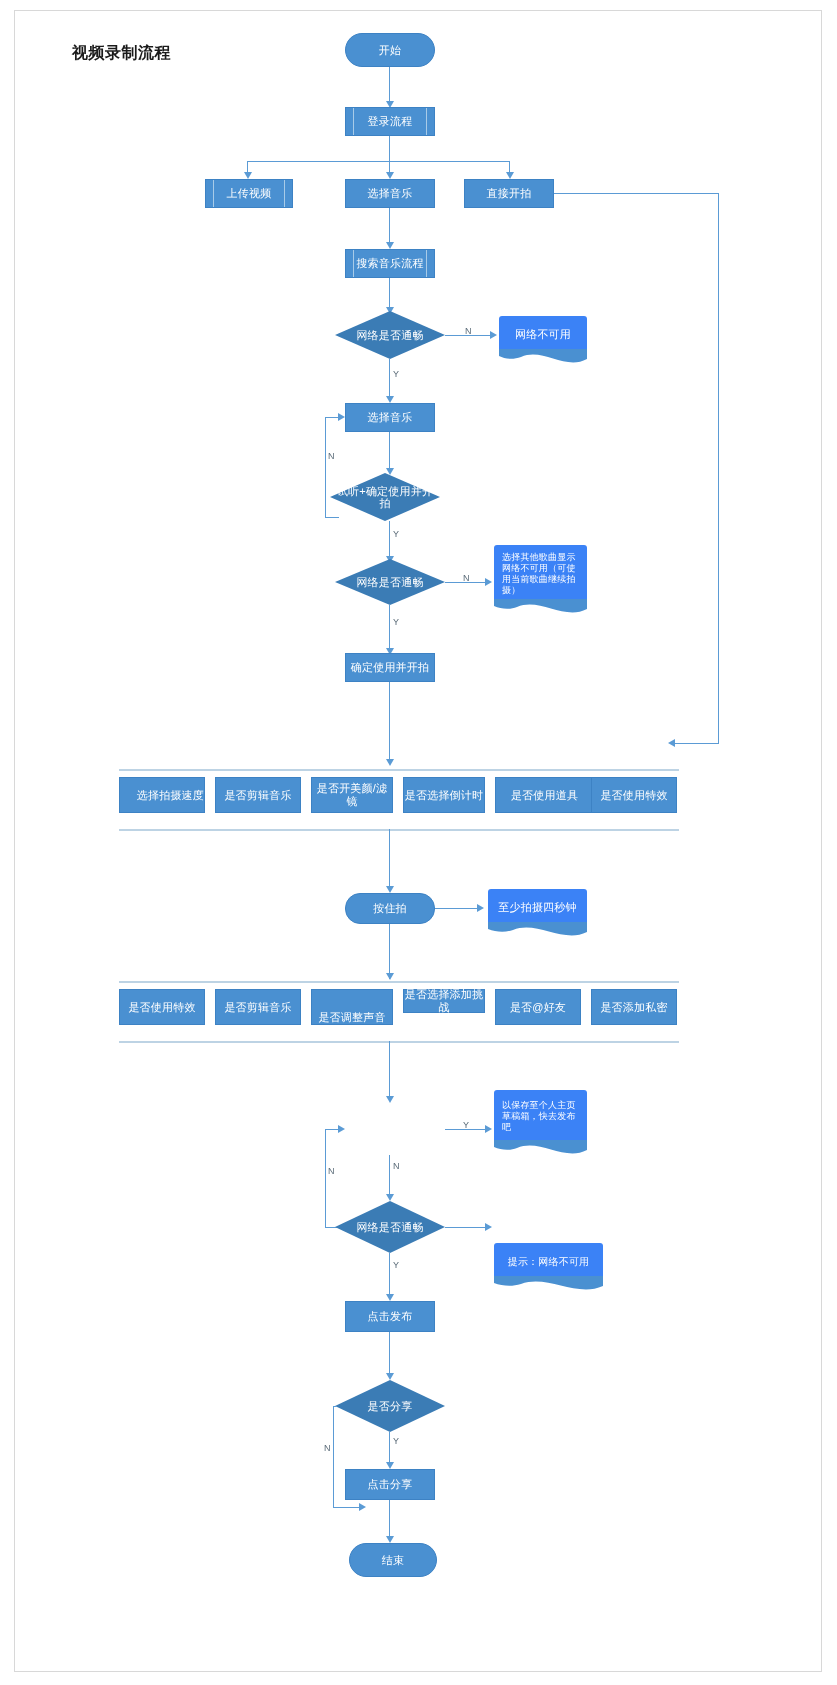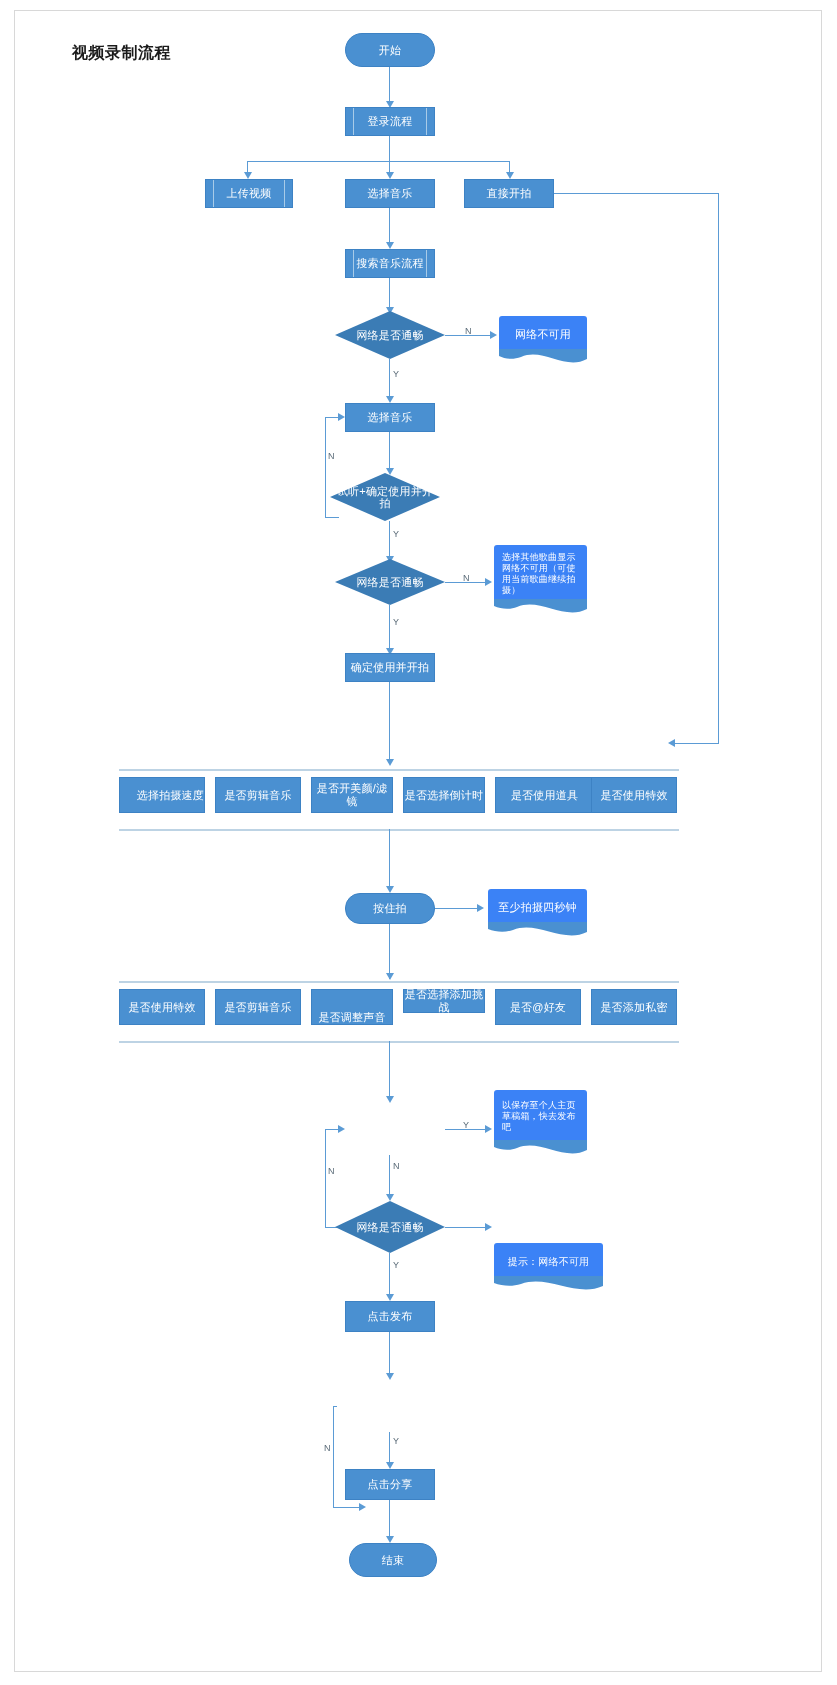--- a/index.html
+++ b/index.html
@@ -375,20 +375,24 @@
   <div class="elabel" style="left:378px;top:1249px;">Y</div>
   <div class="arrow ad" style="left:371px;top:1283px;"></div>
 
   <div class="node proc" style="left:330px;top:1290px;width:90px;height:31px;">
     <span>点击发布</span>
   </div>
 
   <div class="ln lnv" style="left:374px;top:1321px;height:44px;"></div>
   <div class="arrow ad" style="left:371px;top:1362px;"></div>
 
+  <div class="node dec" style="left:320px;top:1369px;width:110px;height:52px;">
+    <div class="dshape"></div>
+    <div class="dtxt">是否分享</div>
+  </div>
 
   <div class="ln lnh" style="left:318px;top:1395px;width:4px;"></div>
   <div class="ln lnv" style="left:318px;top:1395px;height:101px;"></div>
   <div class="ln lnh" style="left:318px;top:1496px;width:26px;"></div>
   <div class="arrow ar" style="left:344px;top:1492px;"></div>
   <div class="elabel" style="left:309px;top:1432px;">N</div>
 
   <div class="ln lnv" style="left:374px;top:1421px;height:33px;"></div>
   <div class="elabel" style="left:378px;top:1425px;">Y</div>
   <div class="arrow ad" style="left:371px;top:1451px;"></div>

